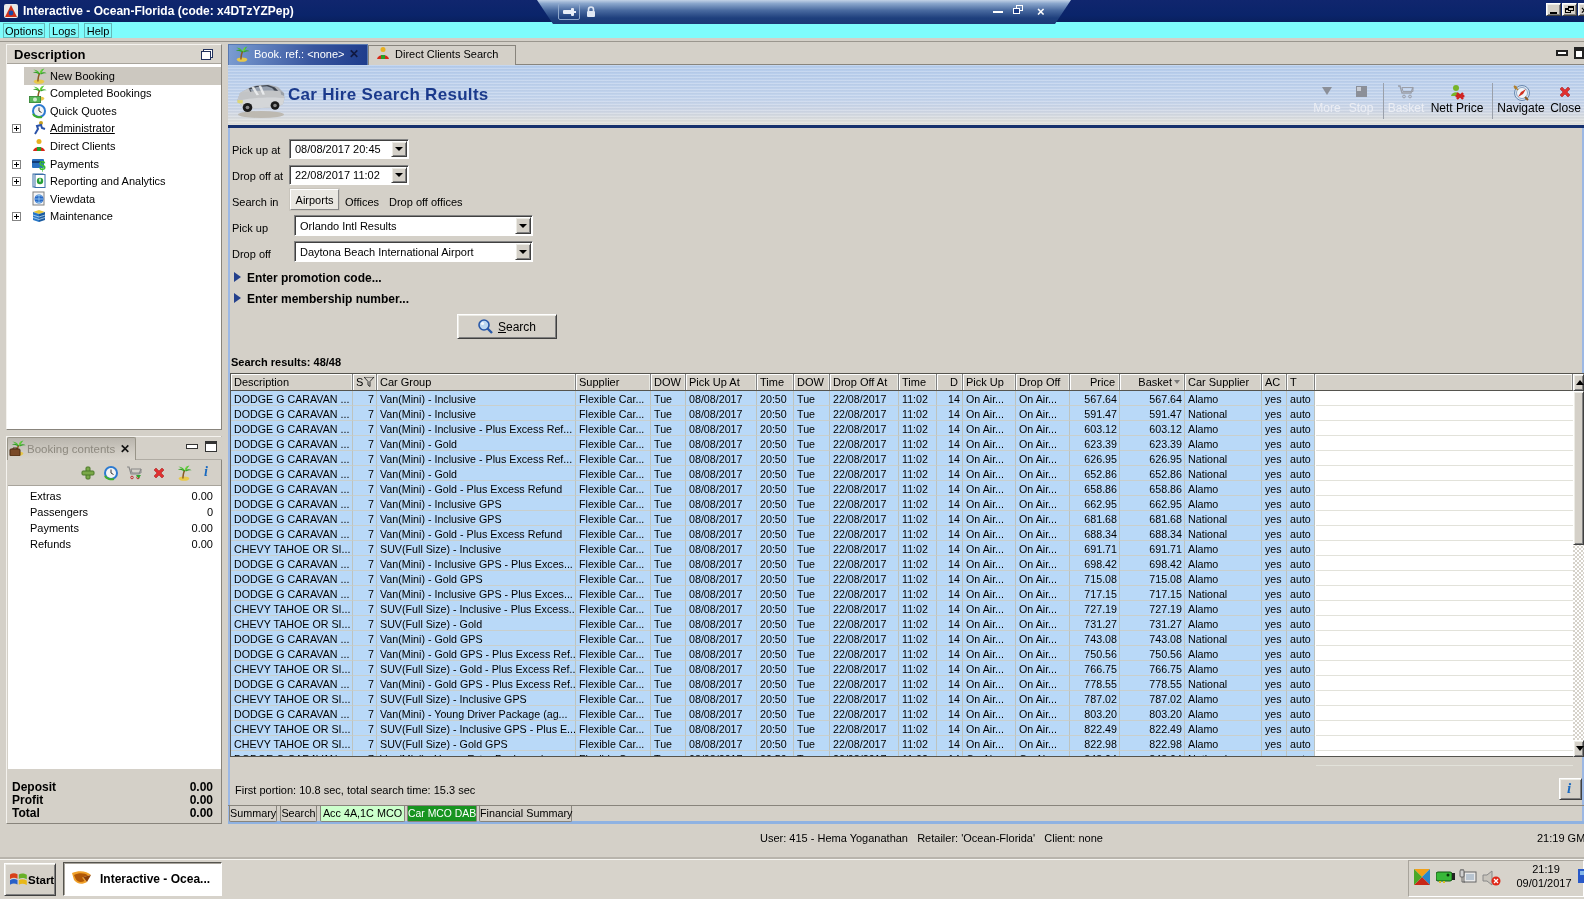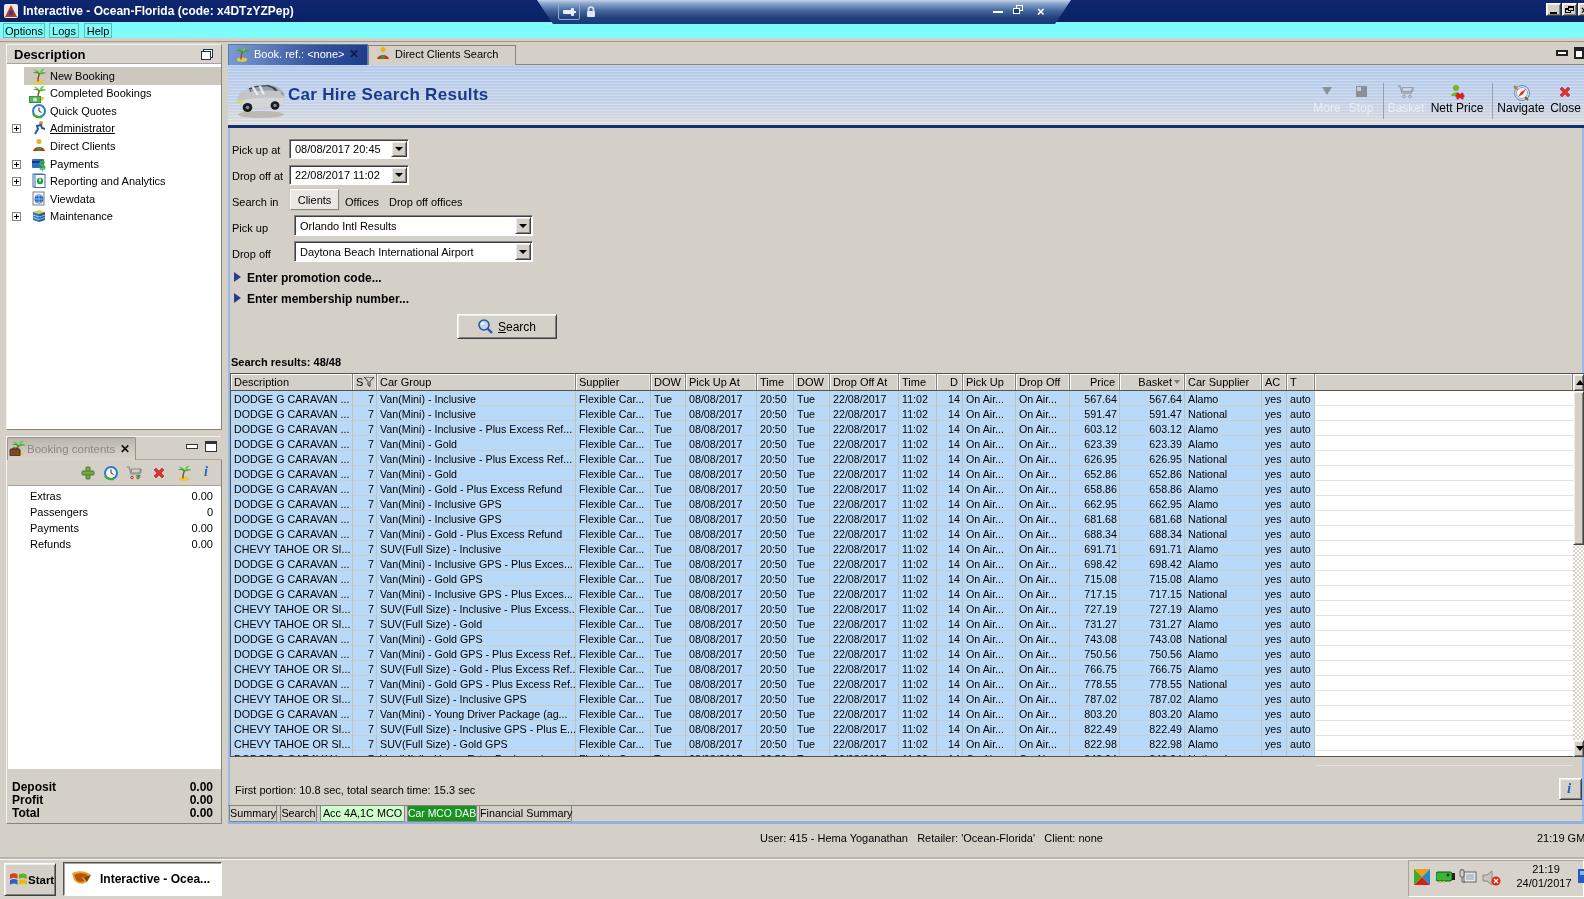--- a/index.html
+++ b/index.html
@@ -294,21 +294,21 @@
     <div class="ab sunk" style="left:289px;top:139px;width:120px;height:20px;"></div>
     <div class="ab" style="left:295px;top:143px;">08/08/2017 20:45</div>
     <div class="tbtn" style="left:391px;top:141px;width:16px;height:16px;"></div>
     <div class="arrdn" style="left:395px;top:147px;border-top-color:#000;"></div>
     <div class="lbl" style="left:232px;top:170px;">Drop off at</div>
     <div class="ab sunk" style="left:289px;top:165px;width:120px;height:20px;"></div>
     <div class="ab" style="left:295px;top:169px;">22/08/2017 11:02</div>
     <div class="tbtn" style="left:391px;top:167px;width:16px;height:16px;"></div>
     <div class="arrdn" style="left:395px;top:173px;border-top-color:#000;"></div>
     <div class="lbl" style="left:232px;top:196px;">Search in</div>
-    <div class="ab" style="left:290px;top:189px;width:49px;height:21px;background:#e9e7e1;border:1px solid;border-color:#fff #888 #888 #fff;box-shadow:0 0 0 1px #c8c4bc;text-align:center;line-height:20px;">Clients</div>
+    <div class="ab" style="left:290px;top:189px;width:49px;height:21px;background:#e9e7e1;border:1px solid;border-color:#fff #888 #888 #fff;box-shadow:0 0 0 1px #c8c4bc;text-align:center;line-height:20px;">Airports</div>
     <div class="ab" style="left:345px;top:196px;">Offices</div>
     <div class="ab" style="left:389px;top:196px;">Drop off offices</div>
     <div class="lbl" style="left:232px;top:222px;">Pick up</div>
     <div class="ab sunk" style="left:294px;top:215px;width:239px;height:21px;"></div>
     <div class="ab" style="left:300px;top:220px;">Orlando Intl Results</div>
     <div class="tbtn" style="left:515px;top:217px;width:16px;height:17px;"></div>
     <div class="arrdn" style="left:519px;top:224px;border-top-color:#000;"></div>
     <div class="lbl" style="left:232px;top:248px;">Drop off</div>
     <div class="ab sunk" style="left:294px;top:241px;width:239px;height:21px;"></div>
     <div class="ab" style="left:300px;top:246px;">Daytona Beach International Airport</div>
@@ -933,17 +933,17 @@
       <rect x="1" y="1" width="4" height="7" rx="1" fill="#d0d0d0" stroke="#666"></rect>
       <path d="M2 1 v-1 M4 1 v-1" stroke="#666"></path>
       <path d="M3 8 v5 h3" stroke="#666" fill="none"></path>
     </svg>
     <svg class="ab" style="left:1482px;top:870px;" width="19" height="16" viewBox="0 0 19 16">
       <path d="M1 5 h4 l5 -4 v14 l-5 -4 h-4 Z" fill="#c8c4bc" stroke="#888"></path>
       <circle cx="14" cy="11" r="4.5" fill="#e02818"></circle>
       <path d="M12 9 l4 4 M16 9 l-4 4" stroke="#fff" stroke-width="1.3"></path>
     </svg>
     <div class="ab" style="left:1520px;top:863px;width:52px;text-align:center;font-size:11px;">21:19</div>
-    <div class="ab" style="left:1508px;top:877px;width:72px;text-align:center;font-size:11px;">24/01/2017</div>
+    <div class="ab" style="left:1508px;top:877px;width:72px;text-align:center;font-size:11px;">09/01/2017</div>
     <svg class="ab" style="left:1578px;top:869px;" width="12" height="14" viewBox="0 0 12 14">
       <rect x="0" y="0" width="12" height="14" fill="#2858c8"></rect>
       <rect x="2" y="2" width="8" height="4" fill="#88b8e8"></rect>
     </svg>
   </div>
 </body></html>

